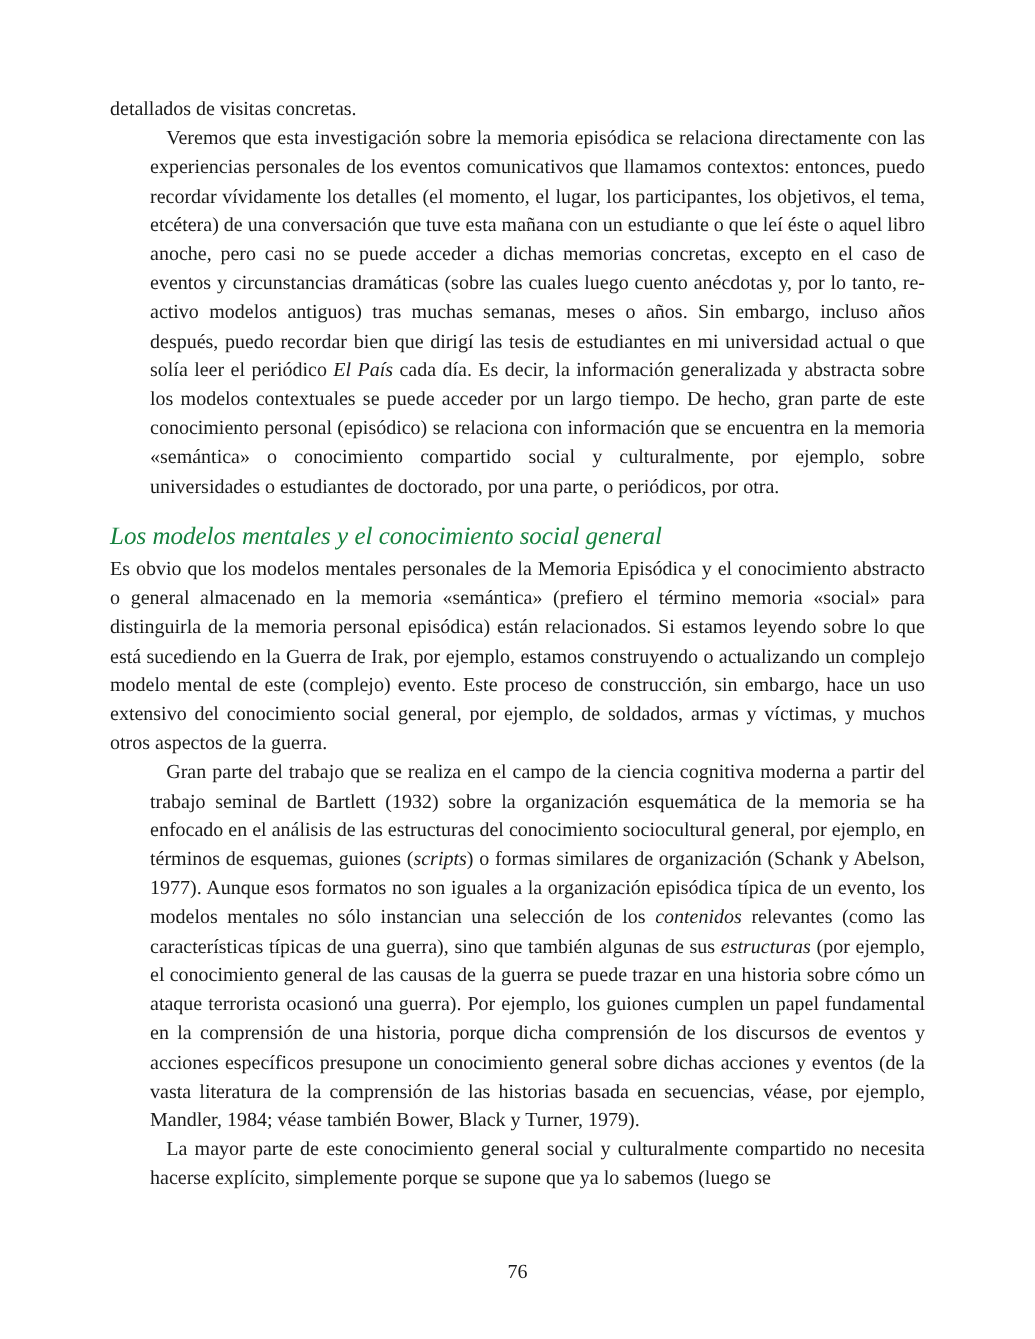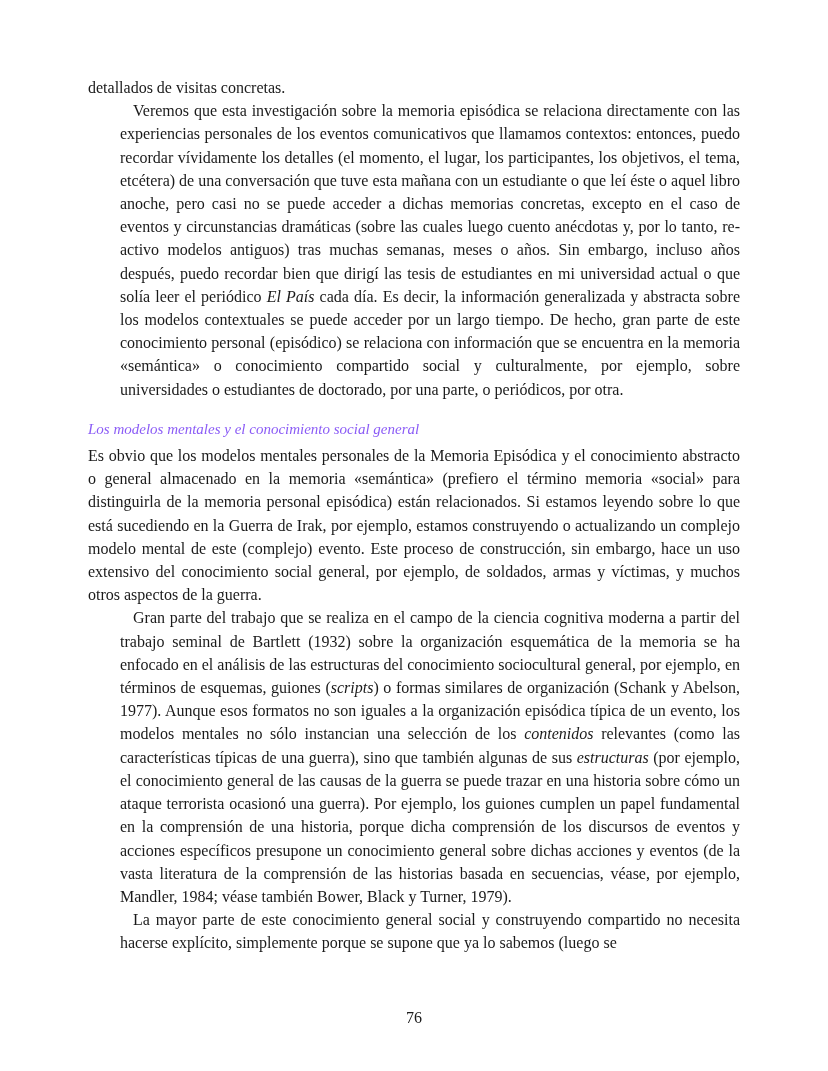--- a/index.html
+++ b/index.html
@@ -50,26 +50,26 @@
   }
 
   p.no-indent {
     text-indent: 0;
   }
 
   h2.section-heading {
     margin: 0;
     padding-top: 17px;
     padding-bottom: 3px;
-    font-size: 15px;
+    font-size: 20px;
     line-height: 23.2px;
     font-style: italic;
     font-weight: normal;
     text-align: left;
-    color: #8b5cf6;
+    color: #15803d;
   }
 
   .em-italic {
     font-style: italic;
   }
 
   .page-number {
     position: absolute;
     left: 0;
     top: 1008px;
@@ -90,19 +90,19 @@
     <p class="body-para no-indent">detallados de visitas concretas.</p>
 
     <p class="body-para indent-first"><span>Veremos que esta investigación sobre la memoria episódica se relaciona directamente con las experiencias personales de los eventos comunicativos que llamamos contextos: entonces, puedo recordar vívidamente los detalles (el momento, el lugar, los participantes, los objetivos, el tema, etcétera) de una conversación que tuve esta mañana con un estudiante o que leí éste o aquel libro anoche, pero casi no se puede acceder a dichas memorias concretas, excepto en el caso de eventos y circunstancias dramáticas (sobre las cuales luego cuento anécdotas y, por lo tanto, re-activo modelos antiguos) tras muchas semanas, meses o años. Sin embargo, incluso años después, puedo recordar bien que dirigí las tesis de estudiantes en mi universidad actual o que solía leer el periódico </span><span class="em-italic">El País</span><span> cada día. Es decir, la información generalizada y abstracta sobre los modelos contextuales se puede acceder por un largo tiempo. De hecho, gran parte de este conocimiento personal (episódico) se relaciona con información que se encuentra en la memoria «semántica» o conocimiento compartido social y culturalmente, por ejemplo, sobre universidades o estudiantes de doctorado, por una parte, o periódicos, por otra.</span></p>
 
     <h2 class="section-heading">Los modelos mentales y el conocimiento social general</h2>
 
     <p class="body-para no-indent">Es obvio que los modelos mentales personales de la Memoria Episódica y el conocimiento abstracto o general almacenado en la memoria «semántica» (prefiero el término memoria «social» para distinguirla de la memoria personal episódica) están relacionados. Si estamos leyendo sobre lo que está sucediendo en la Guerra de Irak, por ejemplo, estamos construyendo o actualizando un complejo modelo mental de este (complejo) evento. Este proceso de construcción, sin embargo, hace un uso extensivo del conocimiento social general, por ejemplo, de soldados, armas y víctimas, y muchos otros aspectos de la guerra.</p>
 
     <p class="body-para indent-first"><span>Gran parte del trabajo que se realiza en el campo de la ciencia cognitiva moderna a partir del trabajo seminal de Bartlett (1932) sobre la organización esquemática de la memoria se ha enfocado en el análisis de las estructuras del conocimiento sociocultural general, por ejemplo, en términos de esquemas, guiones (</span><span class="em-italic">scripts</span><span>) o formas similares de organización (Schank y Abelson, 1977). Aunque esos formatos no son iguales a la organización episódica típica de un evento, los modelos mentales no sólo instancian una selección de los </span><span class="em-italic">contenidos</span><span> relevantes (como las características típicas de una guerra), sino que también algunas de sus </span><span class="em-italic">estructuras</span><span> (por ejemplo, el conocimiento general de las causas de la guerra se puede trazar en una historia sobre cómo un ataque terrorista ocasionó una guerra). Por ejemplo, los guiones cumplen un papel fundamental en la comprensión de una historia, porque dicha comprensión de los discursos de eventos y acciones específicos presupone un conocimiento general sobre dichas acciones y eventos (de la vasta literatura de la comprensión de las historias basada en secuencias, véase, por ejemplo, Mandler, 1984; véase también Bower, Black y Turner, 1979).</span></p>
 
-    <p class="body-para indent-first">La mayor parte de este conocimiento general social y construyendo compartido no necesita hacerse explícito, simplemente porque se supone que ya lo sabemos (luego se</p>
+    <p class="body-para indent-first">La mayor parte de este conocimiento general social y culturalmente compartido no necesita hacerse explícito, simplemente porque se supone que ya lo sabemos (luego se</p>
 
   </div>
 
   <div class="page-number">76</div>
 
 </div>
 
 </body></html>

